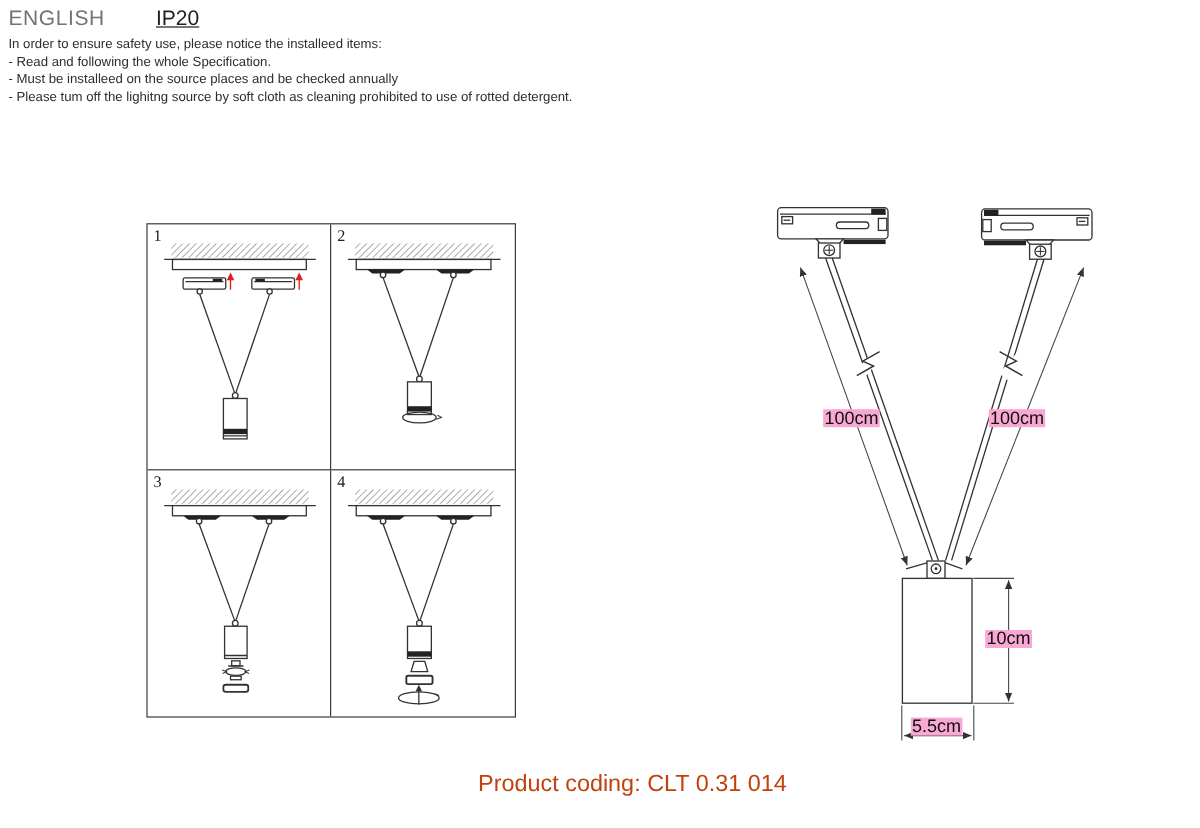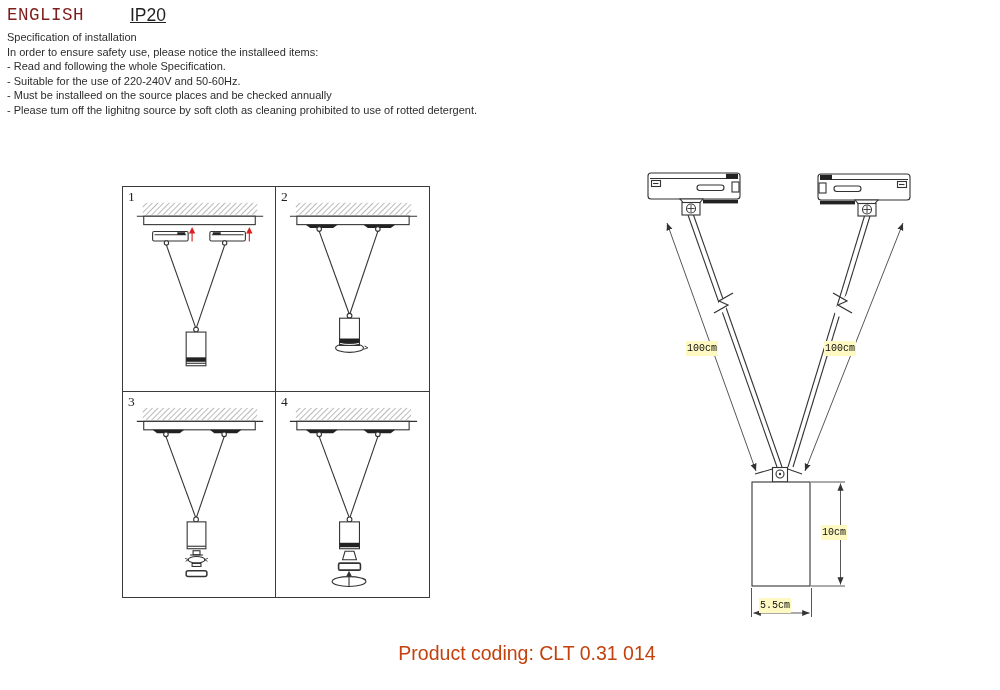--- a/index.html
+++ b/index.html
@@ -1,34 +1,34 @@
 <!DOCTYPE html>
 <html style="--red: #da1f1f;"><head>
 <meta charset="utf-8">
 <style>
   html,body{margin:0;padding:0;}
   body{
     width:1000px;height:690px;position:relative;background:#ffffff;
     font-family:"Liberation Sans",sans-serif;color:#2d2d2d;overflow:hidden;
   }
-  .hdr-lang{position:absolute;left:7px;top:5px;font-size:17.5px;color:#7f1d1d;letter-spacing:.5px;font-family:Liberation Mono, monospace;}
+  .hdr-lang{position:absolute;left:7px;top:5px;font-size:17.5px;color:#737373;letter-spacing:.5px;}
   .hdr-ip{position:absolute;left:130px;top:5px;font-size:17.5px;color:#1f1f1f;text-decoration:underline;}
   .spec{position:absolute;left:7px;top:30px;font-size:11px;line-height:14.6px;color:#2d2d2d;white-space:nowrap;}
   .grid{
     position:absolute;left:122px;top:186px;width:308px;height:412px;
     box-sizing:border-box;border:1.4px solid #3a3a3a;
     display:grid;grid-template-columns:1fr 1fr;grid-template-rows:1fr 1fr;
   }
   .panel{position:relative;box-sizing:border-box;}
   .panel.b-r{border-right:1.4px solid #3a3a3a;}
   .panel.b-b{border-bottom:1.4px solid #3a3a3a;}
   .panel-num{position:absolute;top:2px;left:5px;font-family:"Liberation Serif",serif;font-size:13.5px;color:#222;z-index:2;}
   .panel-art{position:absolute;left:0;top:0;width:100%;height:100%;}
   .rdiag{position:absolute;left:630px;top:160px;width:310px;height:470px;}
-  .dim-label{position:absolute;font-size:10px;color:#0c0c0c;background:#fef9c3;line-height:15px;padding:0 1px;font-family:Liberation Mono, monospace;}
+  .dim-label{position:absolute;font-size:15px;color:#0c0c0c;background:#f9a8d4;line-height:15px;padding:0 1px;}
   .lbl-100-left{left:686px;top:341px;}
   .lbl-100-right{left:824px;top:341px;}
   .lbl-10cm{left:821px;top:525px;}
   .lbl-55cm{left:759px;top:598px;}
   .footer{position:absolute;left:0;top:642px;width:970px;text-align:center;font-size:19.5px;color:#c2410c;margin-left:42px;}
   svg line,svg path.s,svg rect.s,svg circle.s,svg ellipse.s,svg polyline{vector-effect:non-scaling-stroke;}
 </style>
 </head>
 <body>
 
@@ -40,24 +40,22 @@
     <marker id="da" viewBox="0 0 10 10" refX="9" refY="5" markerWidth="9" markerHeight="9" orient="auto-start-reverse">
       <path d="M0,1.2 L9,5 L0,8.8 z" fill="#333"></path>
     </marker>
   </defs>
 </svg>
 
 <div class="hdr-lang">ENGLISH</div>
 <div class="hdr-ip">IP20</div>
 
 <div class="spec">
-  <div>Specification of installation</div>
   <div>In order to ensure safety use, please notice the installeed items:</div>
   <div>- Read and following the whole Specification.</div>
-  <div>- Suitable for the use of 220-240V and 50-60Hz.</div>
   <div>- Must be installeed on the source places and be checked annually</div>
   <div>- Please tum off the lighitng source by soft cloth as cleaning prohibited to use of rotted detergent.</div>
 </div>
 
 <div class="grid">
 
   <div class="panel b-r b-b">
     <div class="panel-num">1</div>
     <svg class="panel-art" viewBox="0 0 154 206" preserveAspectRatio="none">
       <g stroke="#333" stroke-width="1.1" fill="none">

